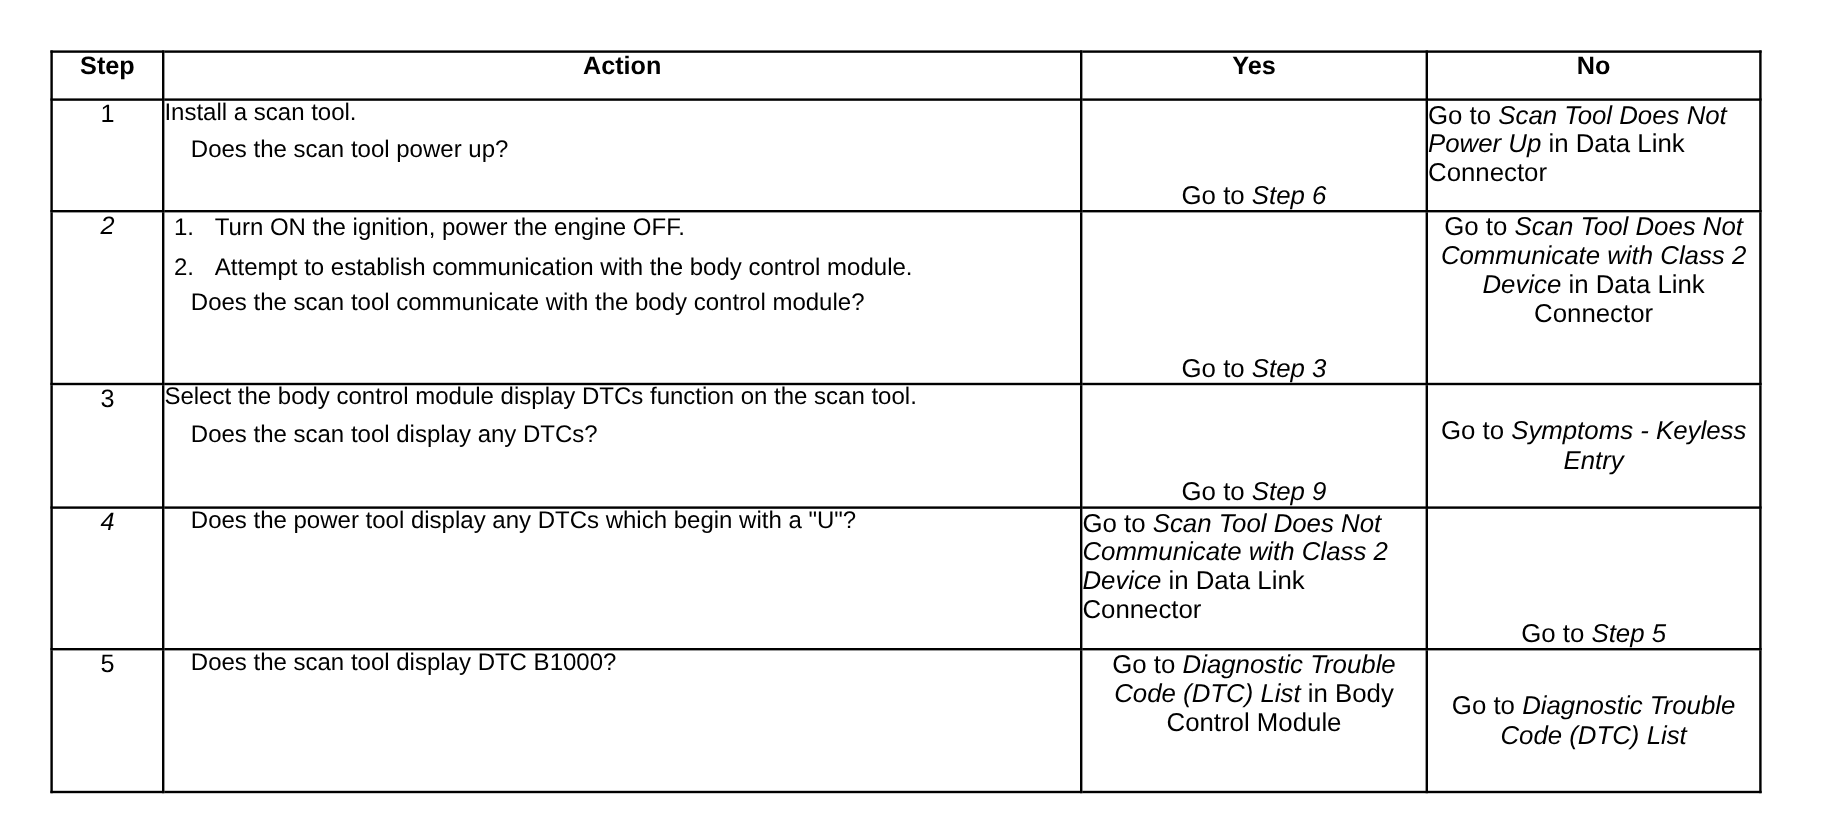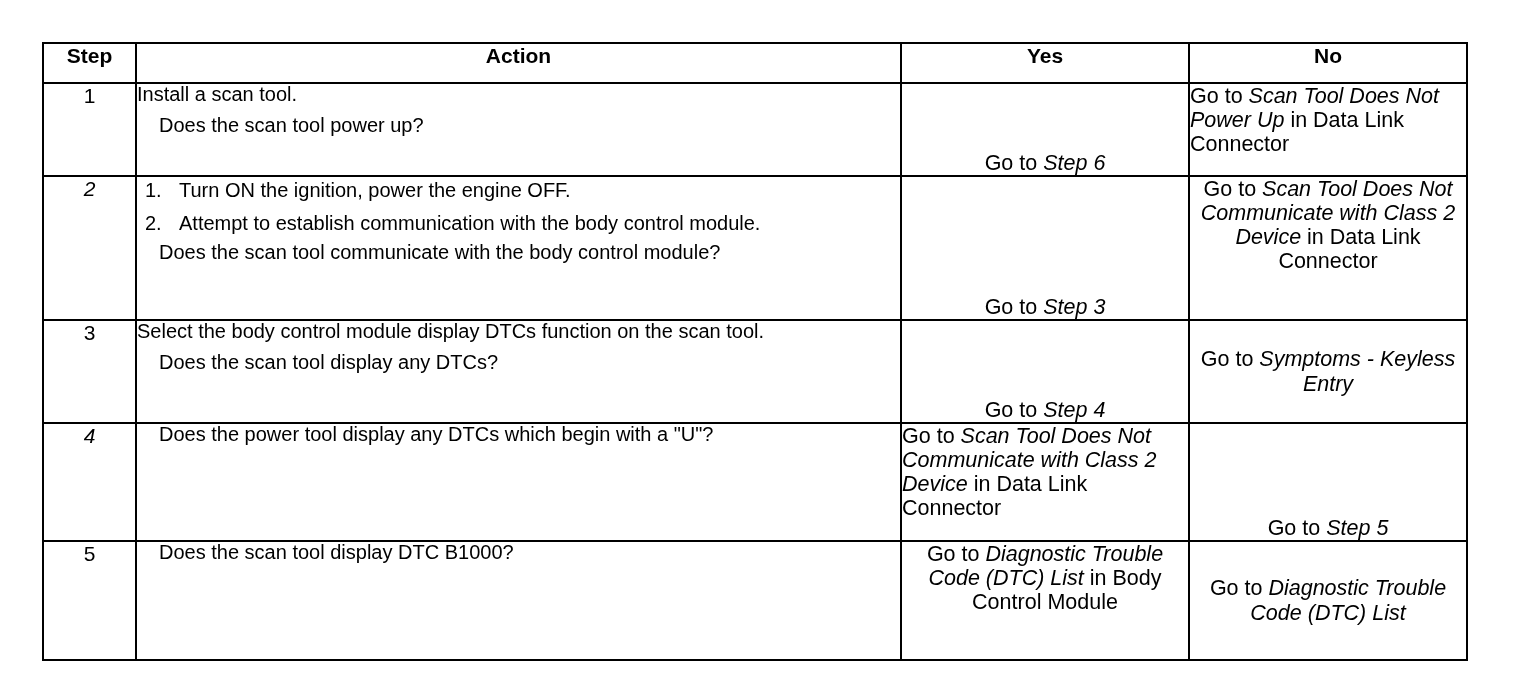--- a/index.html
+++ b/index.html
@@ -184,21 +184,21 @@
           </td>
         </tr>
 
         <tr class="r3">
           <td class="step">3</td>
           <td class="action">
             <div class="line wrapline">Select the body control module display DTCs function on the scan tool.</div>
             <div class="line">Does the scan tool display any DTCs?</div>
           </td>
           <td class="ans center vbottom">
-            <span>Go to </span><i>Step 4</i><span></span>
+            <span>Go to </span><i>Step 9</i><span></span>
           </td>
           <td class="ans center vmid">
             <span>Go to </span><i>Symptoms - Keyless Entry</i><span></span>
           </td>
         </tr>
 
         <tr class="r4">
           <td class="step ital">4</td>
           <td class="action">
             <div class="line">Does the power tool display any DTCs which begin with a "U"?</div>

